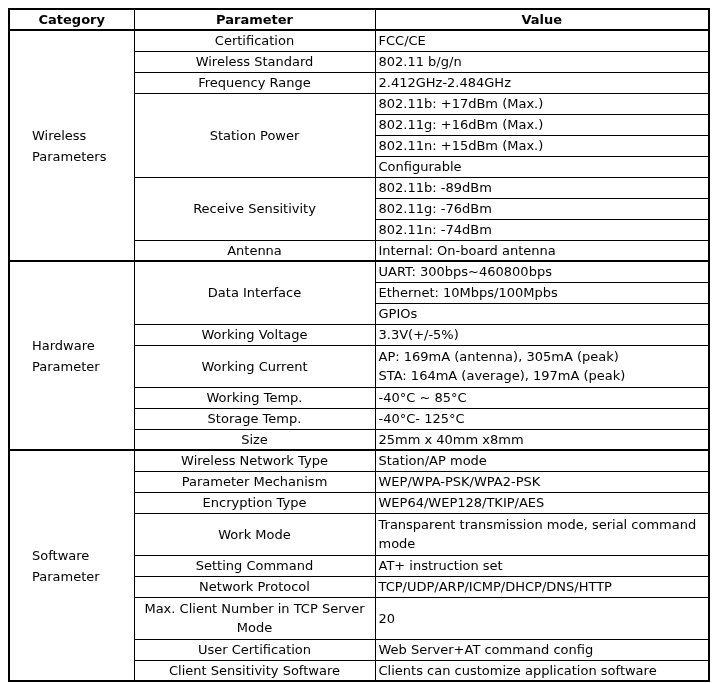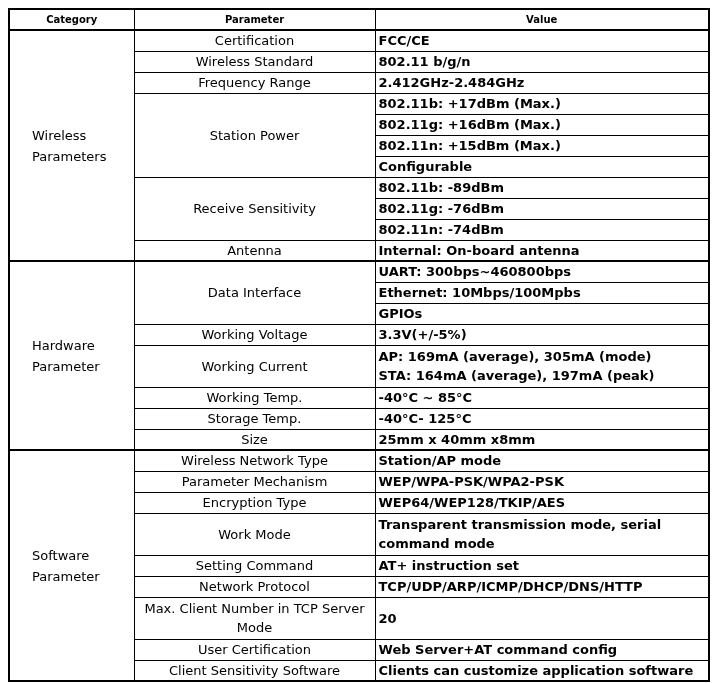--- a/index.html
+++ b/index.html
@@ -26,21 +26,21 @@
     overflow: hidden;
   }
   tr { height: 21px; }
   tr.tall { height: 42px; }
   thead tr { height: 21px; }
   thead th {
     font-weight: bold;
     text-align: center;
     vertical-align: middle;
     border-bottom: 2px solid #000;
-    font-size: 10px;
+    font-size: 13px;
   }
   tr.sec > td { border-top: 2px solid #000; }
   td.cat {
     text-align: left;
     vertical-align: middle;
     padding-left: 22px;
     padding-right: 4px;
     line-height: 21px;
   }
   td.param {
@@ -49,21 +49,20 @@
     padding: 0 6px;
     line-height: 19px;
   }
   td.val {
     text-align: left;
     vertical-align: middle;
     padding-left: 3px;
     padding-right: 0;
     line-height: 19px;
     white-space: pre-line;
-    font-weight: bold;
   }
 </style>
 </head>
 <body>
 
 <div class="page">
   <table class="spec">
     <colgroup>
       <col class="c-cat">
       <col class="c-param">
@@ -129,21 +128,21 @@
       </tr>
       <tr>
         <td class="val">GPIOs</td>
       </tr>
       <tr>
         <td class="param">Working Voltage</td>
         <td class="val">3.3V(+/-5%)</td>
       </tr>
       <tr class="tall">
         <td class="param">Working Current</td>
-        <td class="val">AP: 169mA (average), 305mA (mode)
+        <td class="val">AP: 169mA (antenna), 305mA (peak)
 STA: 164mA (average), 197mA (peak)</td>
       </tr>
       <tr>
         <td class="param">Working Temp.</td>
         <td class="val">-40°C ~ 85°C</td>
       </tr>
       <tr>
         <td class="param">Storage Temp.</td>
         <td class="val">-40°C- 125°C</td>
       </tr>

